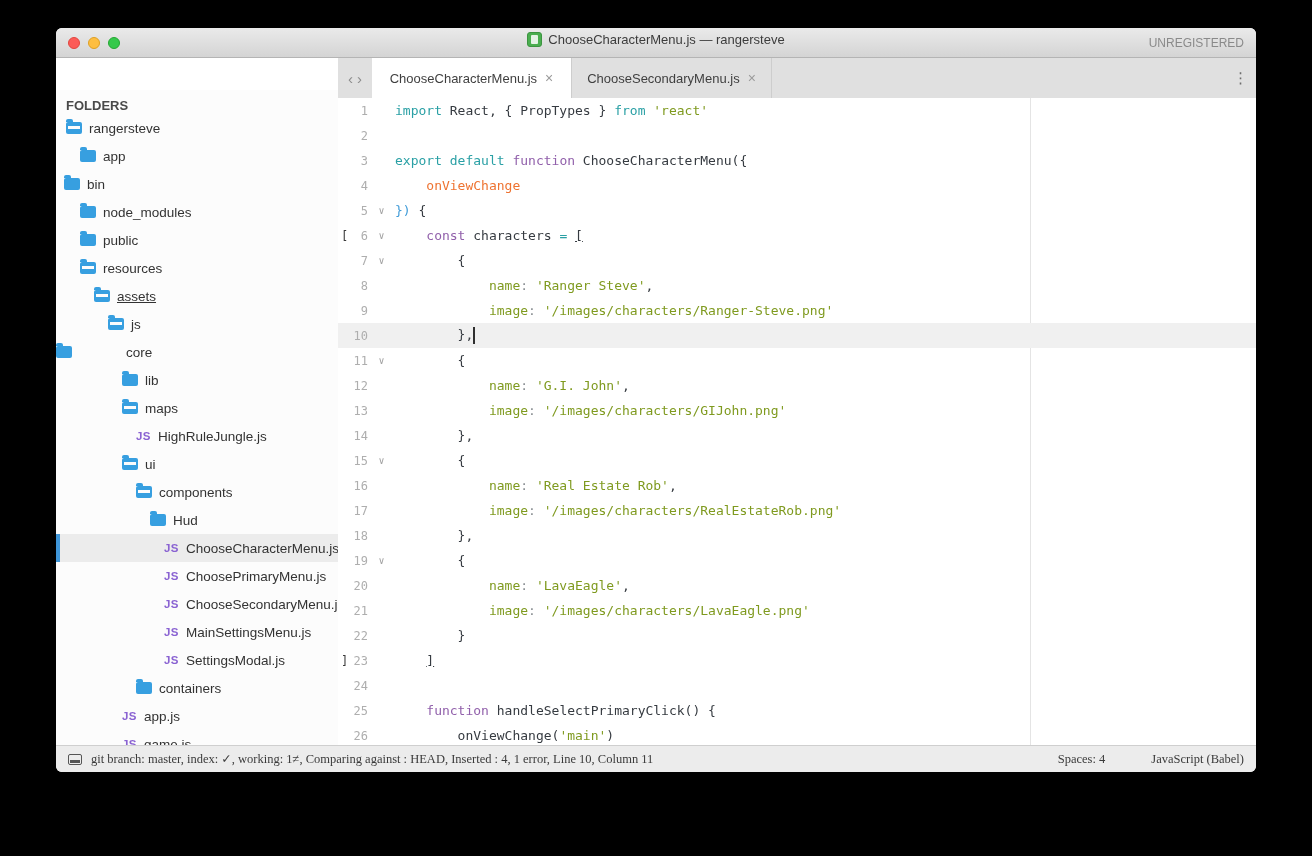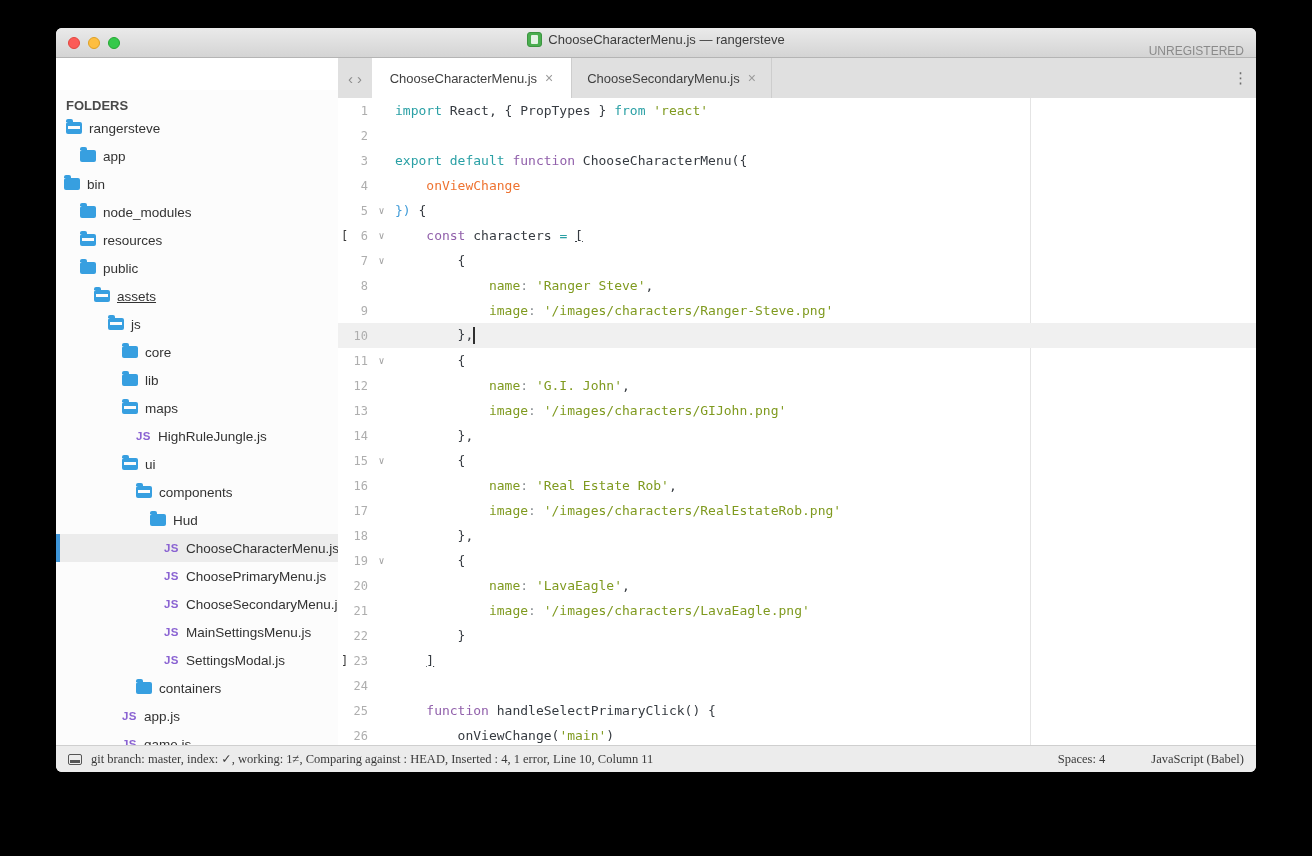--- a/index.html
+++ b/index.html
@@ -28,21 +28,21 @@
     font-size:13px; color:#3c3c3c;
   }
   .doc-icon {
     width:15px; height:15px; border-radius:3px; background:#4aae4f;
     border:1px solid #3c9440; position:relative; flex:0 0 15px;
   }
   .doc-icon::after {
     content:""; position:absolute; left:3px; top:2px; width:7px; height:9px;
     background:rgba(255,255,255,.85); border-radius:1px;
   }
-  .registration { position:absolute; right:12px; top:8px; height:30px; display:flex; align-items:center; font-size:12px; color:#8a8a8a; }
+  .registration { position:absolute; right:12px; top:0; height:30px; display:flex; align-items:center; font-size:12px; color:#8a8a8a; }
 
   
   .main { flex:1 1 auto; display:flex; min-height:0; }
 
   
   .sidebar { width:282px; flex:0 0 282px; background:#fcfcfc; overflow:hidden;margin-top:32px; }
   .sb-heading { height:24px; padding:8px 0 0 10px; font-size:13px; font-weight:bold; color:#494949; }
   .srow { height:28px; display:flex; align-items:center; position:relative; font-size:13.5px; color:#333; white-space:nowrap; }
   .srow.selected { background:#ececec; }
   .sel-bar { position:absolute; left:0; top:0; bottom:0; width:4px; background:#3f96d9; }
@@ -125,36 +125,36 @@
           </div>
           <div class="srow" style="padding-left: 8px;">
             <span class="icon-folder"></span>
             <span>bin</span>
           </div>
           <div class="srow" style="padding-left: 24px;">
             <span class="icon-folder"></span>
             <span>node_modules</span>
           </div>
           <div class="srow" style="padding-left: 24px;">
+            <span class="icon-folder"></span>
+            <span>public</span>
+          </div>
+          <div class="srow" style="padding-left: 24px;">
             <span class="icon-folder open"></span>
             <span>resources</span>
           </div>
-          <div class="srow" style="padding-left: 24px;">
-            <span class="icon-folder"></span>
-            <span>public</span>
-          </div>
           <div class="srow" style="padding-left: 38px; text-decoration: underline;">
             <span class="icon-folder open"></span>
             <span>assets</span>
           </div>
           <div class="srow" style="padding-left: 52px;">
             <span class="icon-folder open"></span>
             <span>js</span>
           </div>
-          <div class="srow" style="padding-left: 66px;">
+          <div class="srow" style=" gap: 47px;">
             <span class="icon-folder"></span>
             <span>core</span>
           </div>
           <div class="srow" style="padding-left: 66px;">
             <span class="icon-folder"></span>
             <span>lib</span>
           </div>
           <div class="srow" style="padding-left: 66px;">
             <span class="icon-folder open"></span>
             <span>maps</span>

